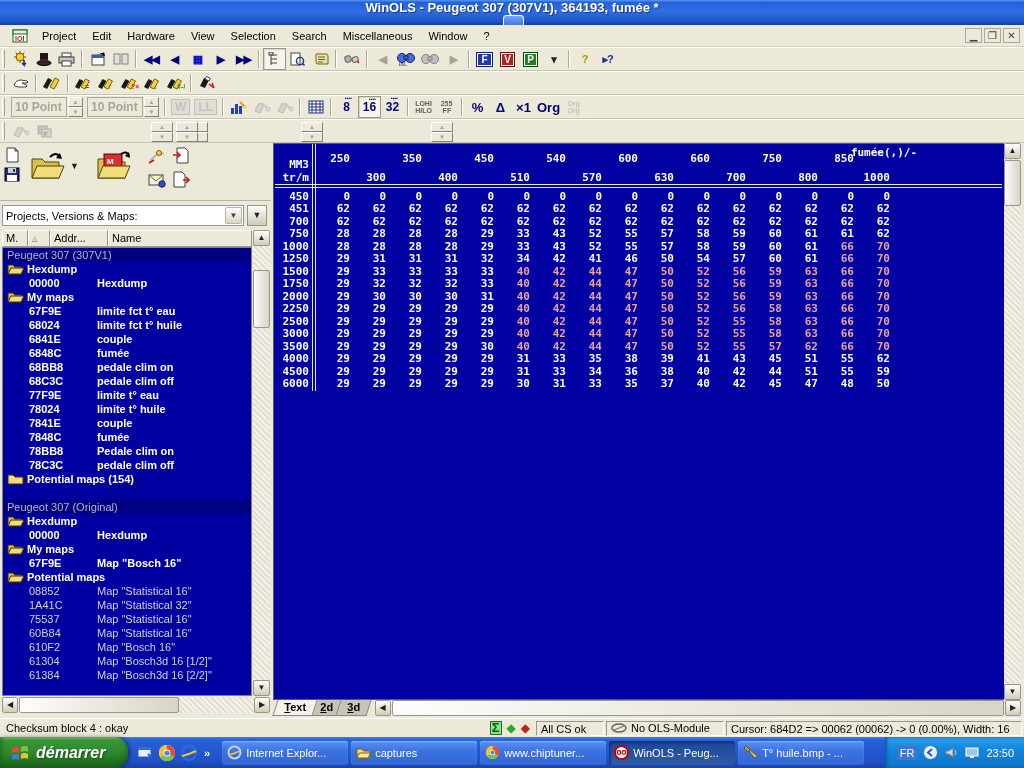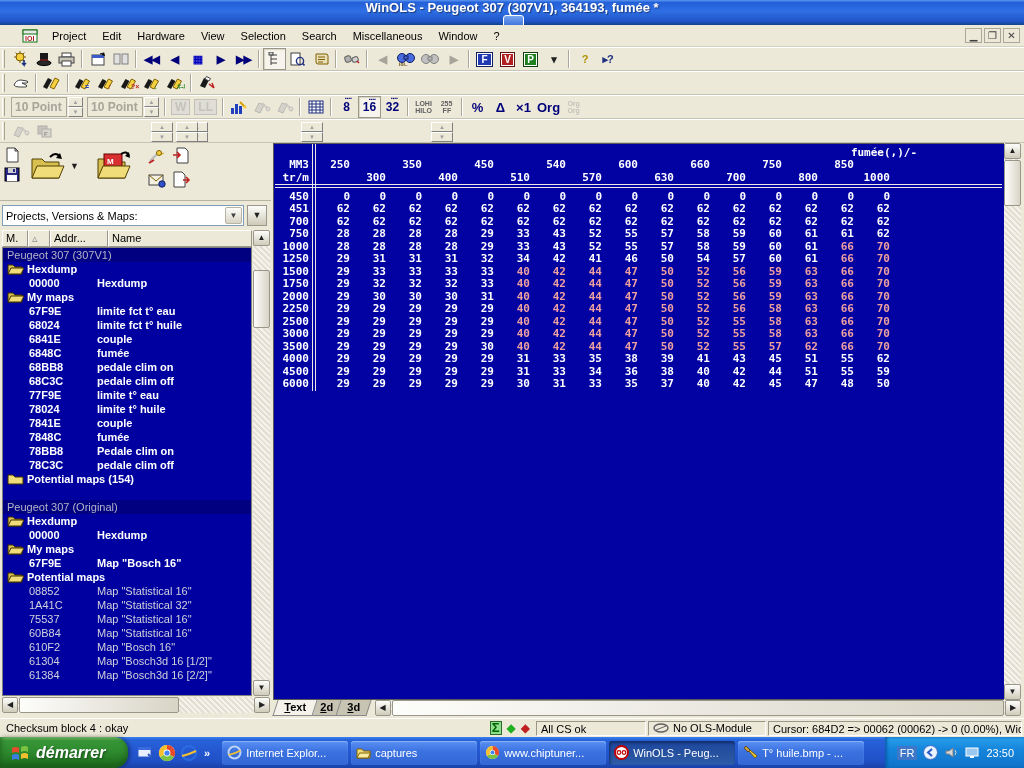--- a/index.html
+++ b/index.html
@@ -12,21 +12,21 @@
     display:flex; align-items:center; padding:0 4px;flex-direction:column; }
   #titlebar .app-icon { width:17px; height:17px; margin-right:4px; }
   #titlebar .title-text { color:#fff; font-weight:bold; font-size:13px; text-shadow:1px 1px 1px #1a3a7a; flex:1; }
   .winbtn { width:21px; height:19px; margin-left:2px; border-radius:3px; border:1px solid #fff;
     color:#fff; font-weight:bold; font-size:11px; line-height:17px; text-align:center;
     background:linear-gradient(180deg,#79a7f2,#3b6fd8 60%,#2f5fc4); }
   .winbtn.close { background:linear-gradient(180deg,#f0a08c,#dd5742 55%,#c63c28); }
 
   
   #menubar { position:absolute; left:0; top:25px; width:1024px; height:22px; background:#ece9d8;
-    border-bottom:1px solid #d4d0c0; display:flex; align-items:center; padding-left:20px; }
+    border-bottom:1px solid #d4d0c0; display:flex; align-items:center; padding-left:10px; }
   #menubar .mdi-icon { width:16px; height:16px; margin:0 6px 0 2px; }
   #menubar .menu-item { padding:3px 8px; color:#000; }
   #menubar .mdi-controls { margin-left:auto; display:flex; margin-right:4px; }
   .mdibtn { width:17px; height:15px; border:1px solid #aca899; background:#ece9d8; color:#404040;
     font-size:10px; line-height:13px; text-align:center; margin-left:2px; }
 
   
   .toolbar { position:absolute; left:0; width:1024px; height:24px; background:#ece9d8;
     border-top:1px solid #fff; border-bottom:1px solid #c8c4b4; display:flex; align-items:center; }
   .grip { width:3px; height:18px; margin:0 4px 0 2px; border-left:1px solid #fff; border-right:1px solid #a8a490; }
@@ -111,21 +111,21 @@
 
   
   #statusbar { position:absolute; left:0; top:718px; width:1024px; height:19px; background:#ece9d8;
      border-top:1px solid #fff; display:flex; align-items:center; font-size:11px; }
   .st-seg { height:15px; border:1px solid #9a968a; border-bottom-color:#fff; border-right-color:#fff;
      margin-left:2px; padding:1px 4px; white-space:nowrap; overflow:hidden; }
   #st-left { width:460px; border:none; padding-left:4px; }
   #st-icons { display:flex; align-items:center; width:70px; border:none; justify-content:flex-end; gap:5px; }
   .sigma { color:#006400; font-weight:bold; font-size:13px; background:#8ee08e; padding:0 1px; border:1px solid #2a6a2a; line-height:12px; }
   .diam { font-size:12px; line-height:12px; }
-  #st-cs { width:110px; }
+  #st-cs { width:68px; }
   #st-module { width:118px; display:flex; align-items:center; gap:4px; }
   #st-cursor { flex:1; margin-right:2px; }
 
   
   #taskbar { position:absolute; left:0; top:737px; width:1024px; height:31px;
      background:linear-gradient(180deg,#3a81f2 0%,#2663d8 9%,#255ad4 35%,#1f4fc4 80%,#1941a8 100%); display:flex; align-items:center; }
   #startbtn { width:128px; height:31px; border-radius:0 14px 14px 0;
      background:linear-gradient(180deg,#7aba6a 0%,#379637 12%,#2f8b2f 45%,#1f6f1f 90%);
      box-shadow:inset 0 -3px 6px #1a5c1a, 2px 0 4px rgba(0,0,0,.4);
      display:flex; align-items:center; padding-left:10px; gap:6px; }
@@ -697,21 +697,21 @@
     <div class="sb-track" style="left:0;top:0;width:268px;height:16px;"></div>
     <div class="sb-btn" style="left:0;top:0;width:16px;height:16px;line-height:14px;">◀</div>
     <div class="sb-thumb" style="left:17px;top:0;width:160px;height:16px;"></div>
     <div class="sb-btn" style="right:0;top:0;width:16px;height:16px;line-height:14px;">▶</div>
   </div>
 </div>
 
 <div id="mapwin">
   <div id="mapblue">
     <div id="map-title">fumée(,)/-</div>
-    <div class="axis-line" id="axis1" style="top:14px;">
+    <div class="axis-line" id="axis1" style="top:8px;">
         <span>250</span>
         <span></span>
         <span>350</span>
         <span></span>
         <span>450</span>
         <span></span>
         <span>540</span>
         <span></span>
         <span>600</span>
         <span></span>

